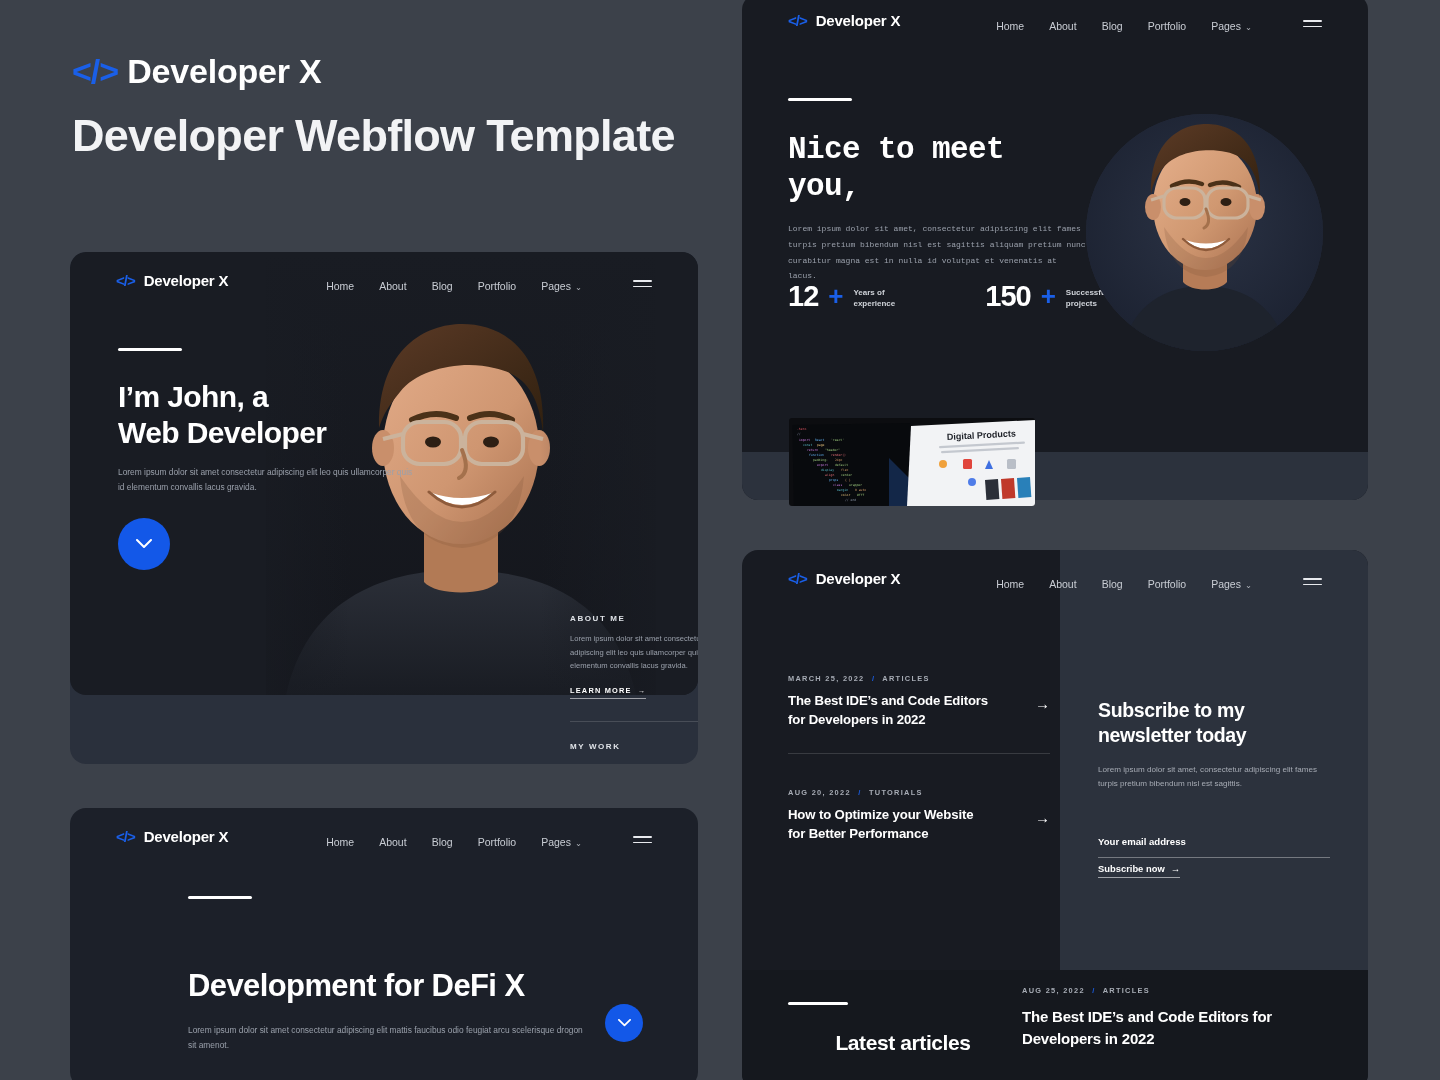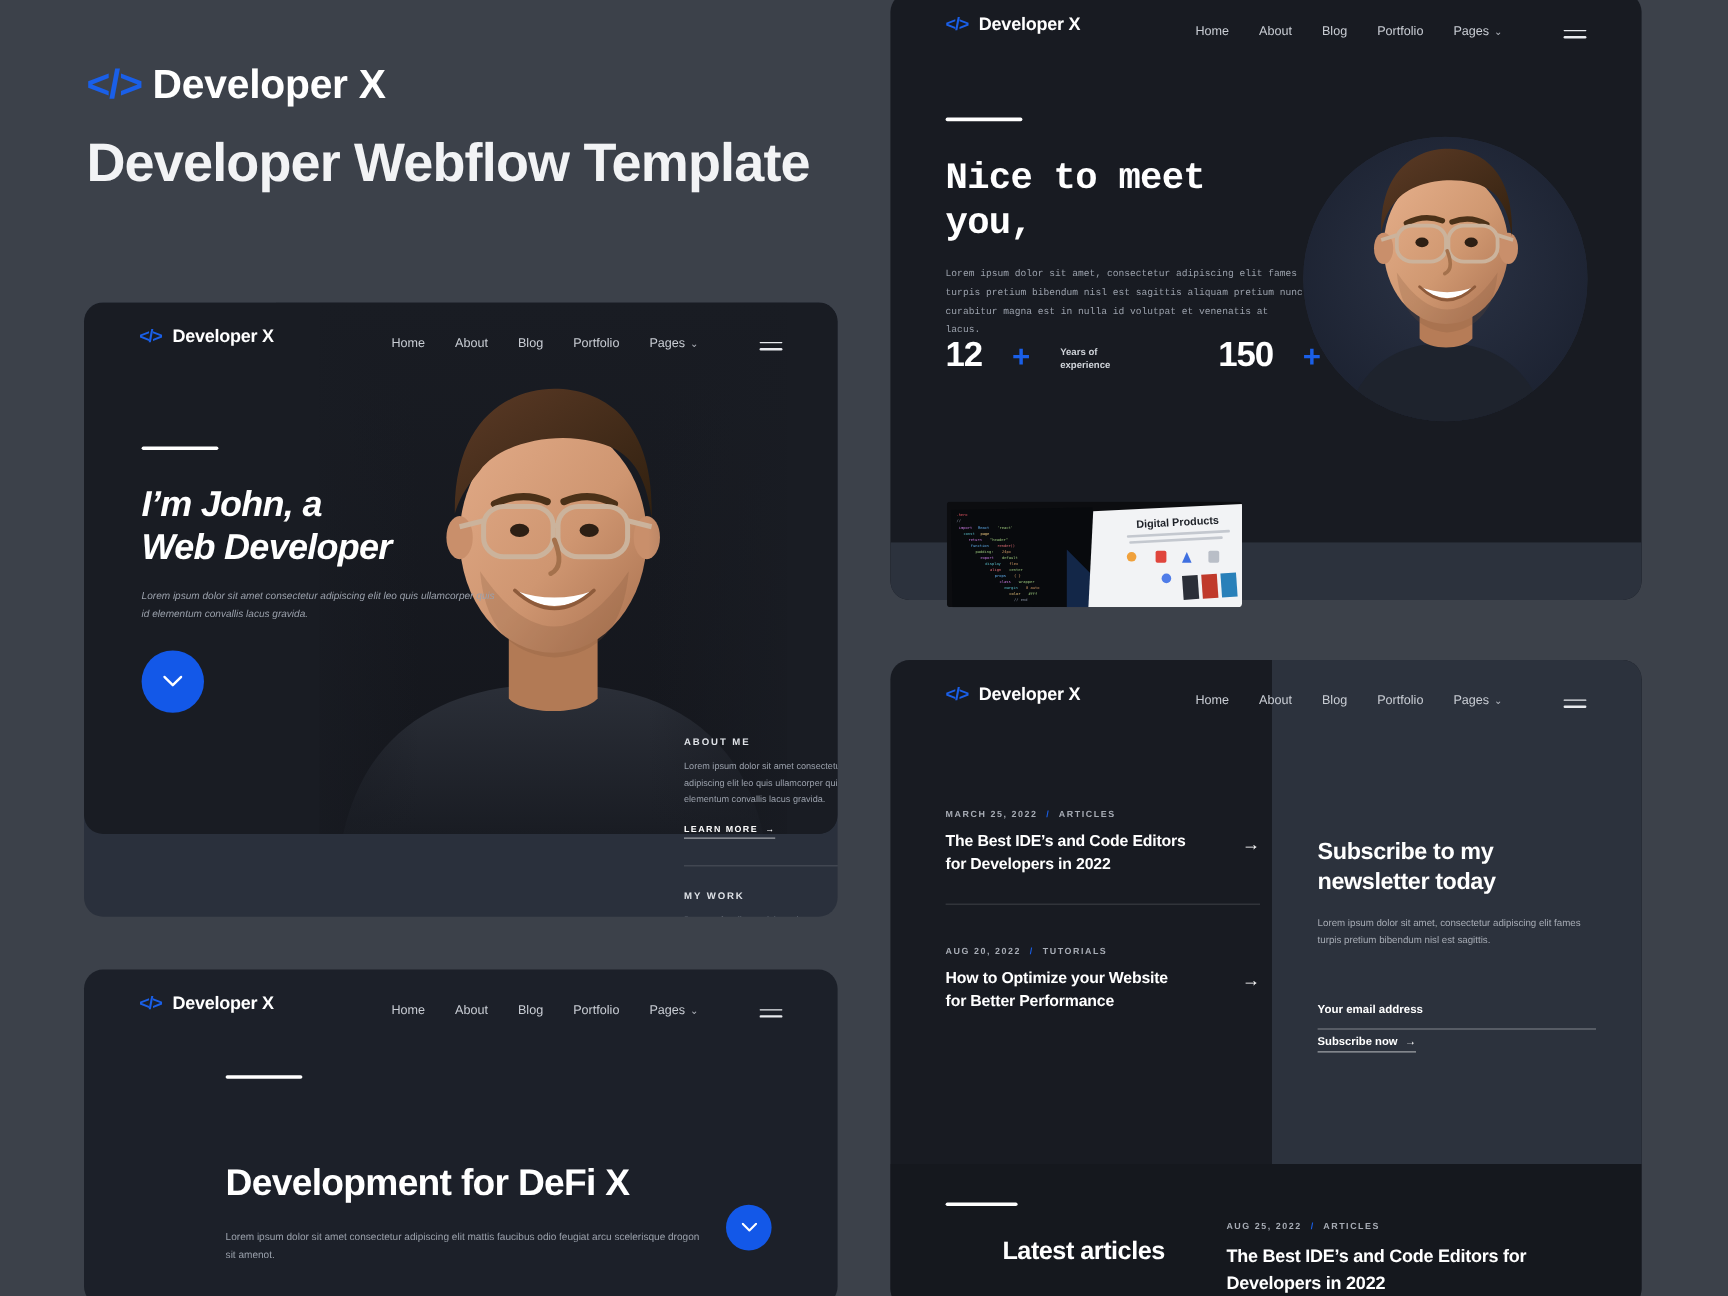--- a/index.html
+++ b/index.html
@@ -9,21 +9,21 @@
     font-family: "Liberation Sans", sans-serif;
     overflow: hidden;
   }
   .page { position: relative; width: 1440px; height: 1080px; }
 
   
   .logo { display: flex; align-items: center; gap: 9px; }
   .logo .code-glyph { color: #1a5fe8; font-weight: 700; letter-spacing: -1px; }
   .logo .brand { color: #fff; font-weight: 700; letter-spacing: -0.2px; }
 
-  .nav { display: flex; align-items: flex-end; margin-top: 12px; }
+  .nav { display: flex; align-items: flex-start; margin-top: 12px; }
   .nav a {
     color: #c9cdd4; text-decoration: none; white-space: nowrap;
   }
   .nav .caret { display: inline-block; margin-left: 4px; font-size: 0.8em; opacity: .85; }
   .burger { display: flex; flex-direction: column; justify-content: center; gap: 4px; }
   .burger span { display: block; background: #e8eaee; border-radius: 1px; }
 
   .rule { background: #ffffff; border-radius: 2px; }
   .divider { height: 1px; background: rgba(255,255,255,0.14); width: 100%; }
 
@@ -63,21 +63,21 @@
     background: #191c23; border-radius: 16px 16px 16px 16px; overflow: hidden;
   }
   #card-hero .topbar { position: absolute; left: 46px; top: 16px; width: 536px;
       display: flex; align-items: center; justify-content: space-between; z-index: 6; }
   #card-hero .logo .code-glyph { font-size: 15px; }
   #card-hero .logo .brand { font-size: 15px; }
   #card-hero .nav { gap: 25px; font-size: 10.5px; }
   #card-hero .burger span { width: 19px; height: 1.6px; }
   #card-hero .burger { margin-left: 26px; }
 
-  .hero-copy { position: absolute; left: 48px; top: 120px; width: 300px; z-index: 5; font-style: italic; }
+  .hero-copy { position: absolute; left: 48px; top: 96px; width: 300px; z-index: 5; }
   .hero-copy .rule { width: 64px; height: 3px; }
   .hero-copy h2 { margin-top: 28px; color:#fff; font-size: 30px; font-weight: 700;
       line-height: 1.2; letter-spacing: -0.6px; }
   .hero-copy p { margin-top: 14px; font-size: 8.4px; line-height: 1.75; }
   .hero-copy .circle-btn { margin-top: 24px; width: 52px; height: 52px; font-size: 16px; }
 
   .hero-photo {
     position: absolute; left: 196px; top: 0; width: 390px; height: 443px; z-index: 3;
   }
 
@@ -110,21 +110,21 @@
   #card-meet .logo .code-glyph, #card-meet .logo .brand { font-size: 15px; }
   #card-meet .nav { gap: 25px; font-size: 10.5px; }
   #card-meet .burger span { width: 19px; height: 1.6px; }
   #card-meet .burger { margin-left: 26px; }
   .meet-copy { position: absolute; left: 46px; top: 104px; width: 300px; font-family: Liberation Mono, monospace; }
   .meet-copy .rule { width: 64px; height: 3px; }
   .meet-copy h2 { margin-top: 30px; color: #fff; font-size: 31px; font-weight: 700;
       line-height: 1.2; letter-spacing: -0.6px; }
   .meet-copy p { margin-top: 16px; font-size: 8px; line-height: 1.95; }
   .stats { position: absolute; left: 46px; top: 288px; display: flex; gap: 90px; }
-  .stat { display: flex; align-items: flex-end; gap: 25px; }
+  .stat { display: flex; align-items: center; gap: 10px; }
   .stat .num { color: #fff; font-size: 29px; font-weight: 700; letter-spacing: -1px; line-height: 1; }
   .stat .plus { color: #1a5fe8; font-size: 26px; font-weight: 700; line-height: 1.05; }
   .stat .lbl { color: #cfd3d9; font-size: 8px; line-height: 1.35; font-weight: 700;
       padding-top: 5px; }
   .meet-portrait { position: absolute; left: 1086px; top: 114px; width: 237px; height: 237px;
       border-radius: 50%; overflow: hidden; background: #232938; z-index: 20; }
   .meet-laptop { position: absolute; left: 789px; top: 418px; width: 246px; height: 88px;
       border-radius: 3px; overflow: hidden; }
   #card-meet .meet-footer { position: absolute; left: 0; bottom: 0; width: 626px; height: 48px;
       background: #2c323d; }
@@ -161,21 +161,21 @@
   .news p { margin-top: 14px; font-size: 8.1px; line-height: 1.8; color: #a6abb4; }
   .news .field { margin-top: 44px; }
   .news .field .val { color: #fff; font-size: 9.6px; font-weight: 700; }
   .news .field .line { margin-top: 10px; height: 1px; background: rgba(255,255,255,0.35); }
   .news .sub { font-size: 9.4px; letter-spacing: 0; text-transform: none; }
 
   .latest { position: absolute; left: 46px; top: 452px; width: 230px; }
   .latest .rule { width: 60px; height: 3px; }
   .latest h3 { margin-top: 26px; color: #fff; font-size: 21px; font-weight: 700;
       letter-spacing: -0.4px; text-align: center; }
-  .latest-post { position: absolute; left: 280px; top: 467px; width: 290px; }
+  .latest-post { position: absolute; left: 280px; top: 436px; width: 290px; }
   .latest-post .meta { font-size: 7.4px; letter-spacing: 1.3px; text-transform: uppercase;
       color: #a7acb5; font-weight: 700; }
   .latest-post .meta .sep { color: #1a5fe8; margin: 0 4px; }
   .latest-post .ttl { margin-top: 11px; color: #fff; font-size: 15px; font-weight: 700;
       line-height: 1.45; letter-spacing: -0.2px; }
 </style>
 </head>
 <body>
 
 <div class="page">

